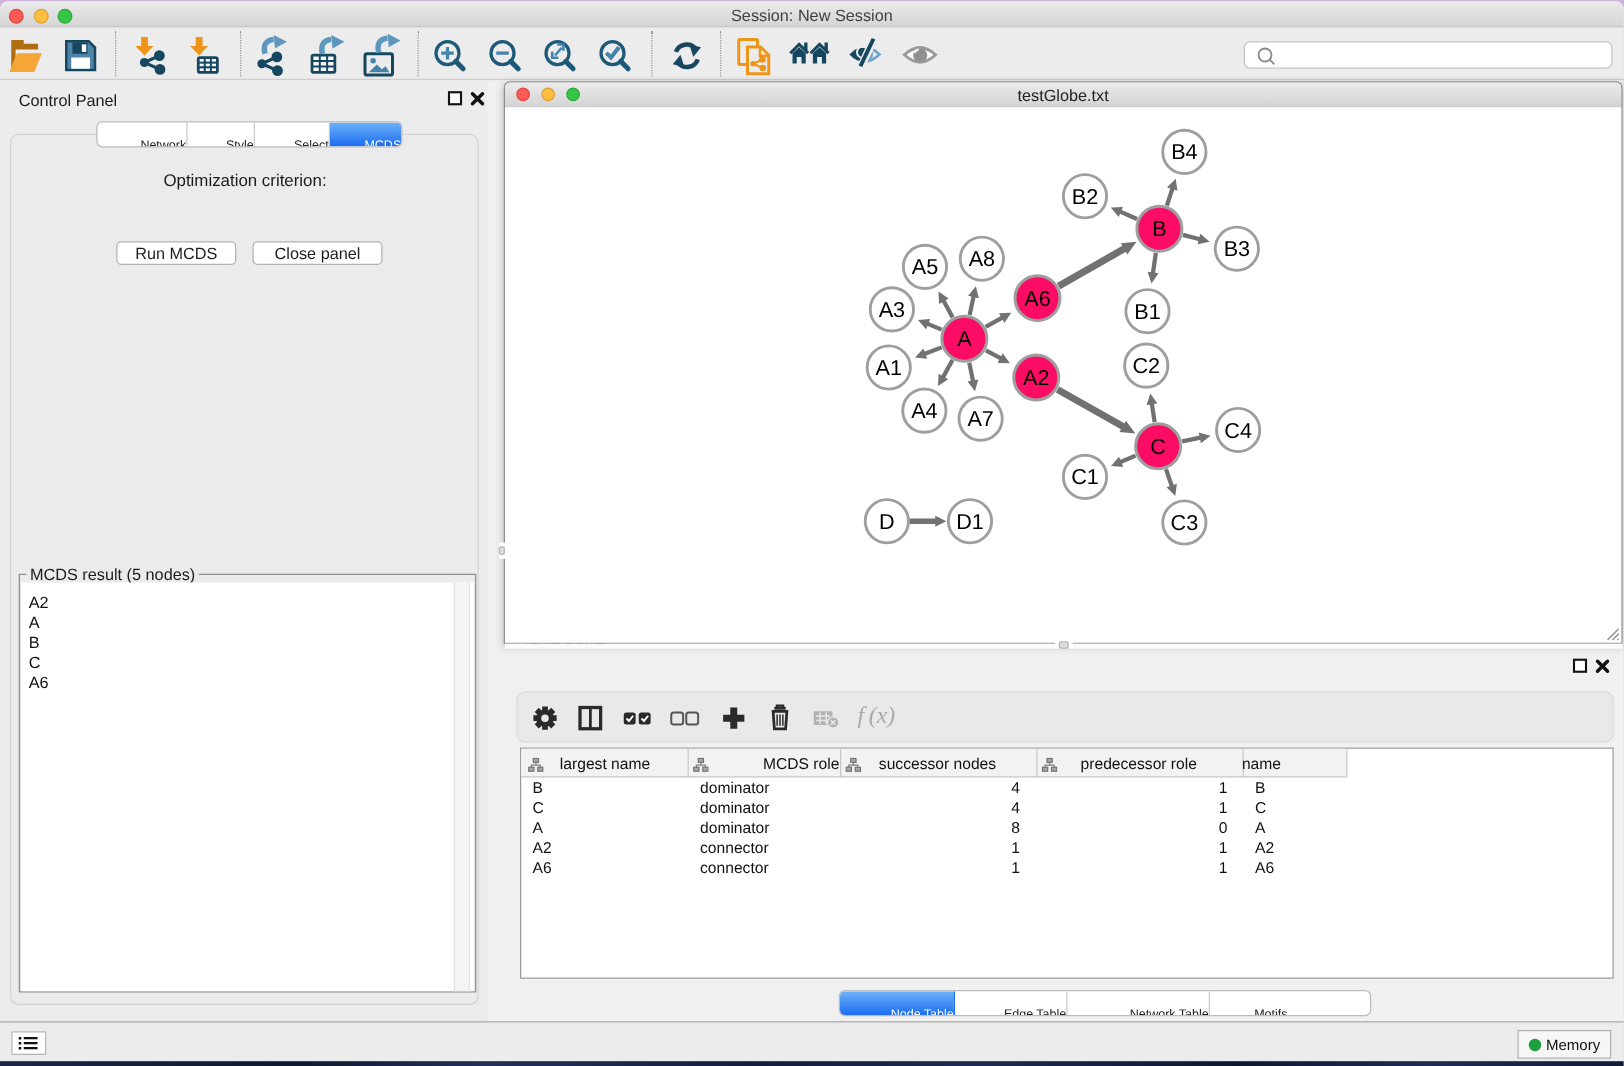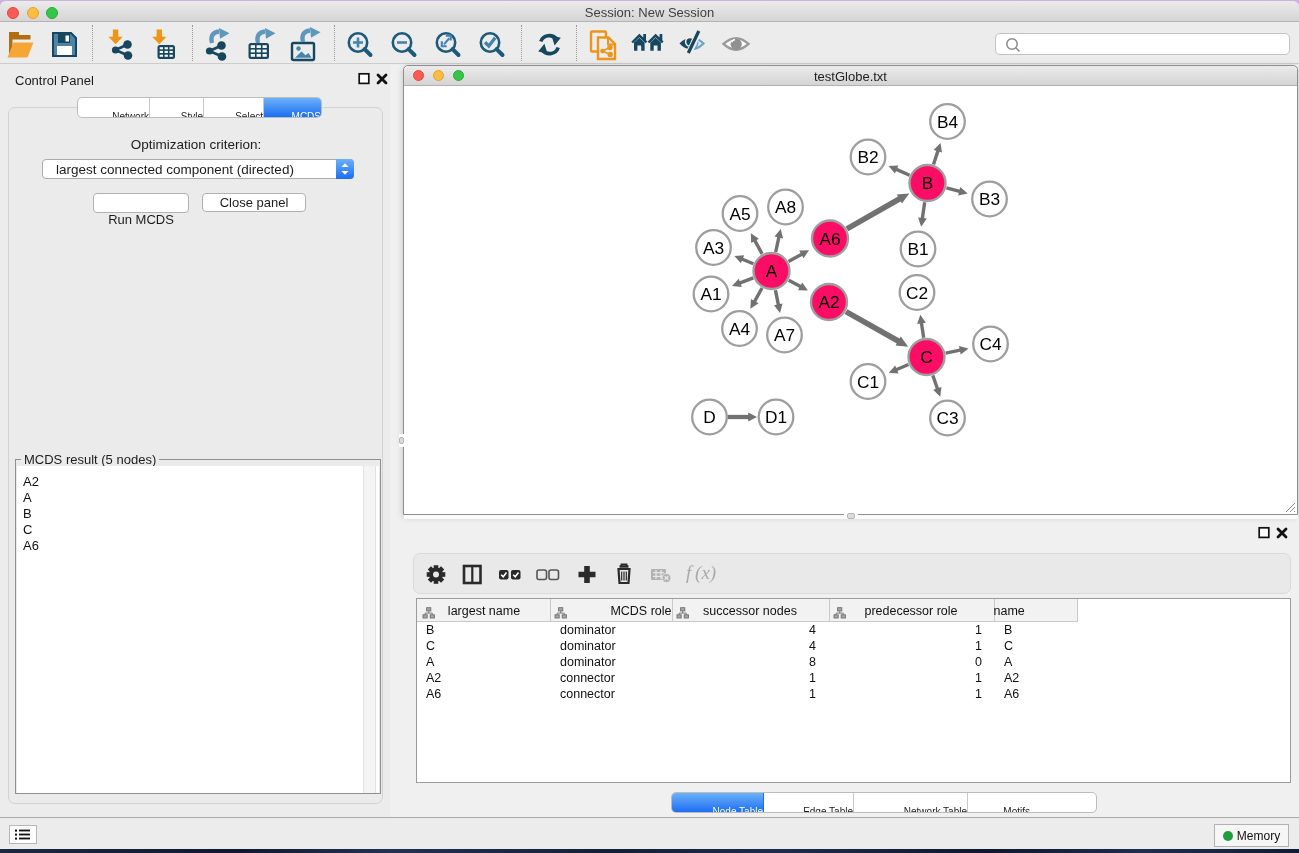--- a/index.html
+++ b/index.html
@@ -153,28 +153,21 @@
           <path d="M21 3 L29 11 M29 3 L21 11" stroke="#111" stroke-width="2.8" stroke-linecap="round"></path>
         </svg>
 <div class="abs" style="left:8px;top:42px;width:375px;height:697px;border:1px solid #d2d2d2;border-radius:7px;background:#ebebeb"></div>
 <div class="tabseg" style="left:77px;top:32px;width:245px;height:21px">
           <div style="width:72px">Network</div>
           <div style="width:54px">Style</div>
           <div style="width:60px">Select</div>
           <div class="sel" style="width:57px">MCDS</div>
         </div>
 <div class="abs" style="left:0;top:72px;width:392px;text-align:center;font-size:13.5px;color:#1c1c1c">Optimization criterion:</div>
-<div class="abs" style="left:42px;top:94px;width:312px;height:20px;background:#fff;border:1px solid #ababab;border-radius:4px">
-          <div class="abs" style="left:13px;top:1.5px;font-size:13.5px;color:#1c1c1c">largest connected component (directed)</div>
-          <div class="abs" style="right:-1px;top:-1px;width:18px;height:20px;background:linear-gradient(180deg,#6db1f8,#1c6ef3);border-radius:0 4px 4px 0"><svg width="18" height="20">
-              <path d="M5.5 8 L9 4.2 L12.5 8 Z" fill="#fff"></path>
-              <path d="M5.5 12 L9 15.8 L12.5 12 Z" fill="#fff"></path>
-            </svg></div>
-        </div>
-<div class="btn" style="left:93px;top:128px;width:96px;height:19px;padding-top:18px">Run MCDS</div>
+<div class="btn" style="left:93px;top:128px;width:96px;height:19px;padding-top:1px">Run MCDS</div>
 <div class="btn" style="left:202px;top:128px;width:104px;height:19px;padding-top:1px">Close panel</div>
 <div class="abs" style="left:15px;top:394px;width:366px;height:335px;border:1px solid #8f8f8f">
           <div class="abs" style="left:5px;top:-8px;background:#ebebeb;padding:0 3px;font-size:13px;color:#1c1c1c">MCDS result (5 nodes)</div>
           <div class="abs" style="left:1px;top:6px;width:362px;height:327px;background:#fff">
             <div class="abs" style="right:3px;top:0;width:13px;height:327px;background:#f4f4f4;border-left:1px solid #e2e2e2;border-right:1px solid #e2e2e2"></div>
             <div class="abs" style="left:6px;top:8px;font-size:13px;color:#111;line-height:16px">A2<br>A<br>B<br>C<br>A6</div>
           </div>
         </div>
 </div>
 <div id="rarea"></div>

